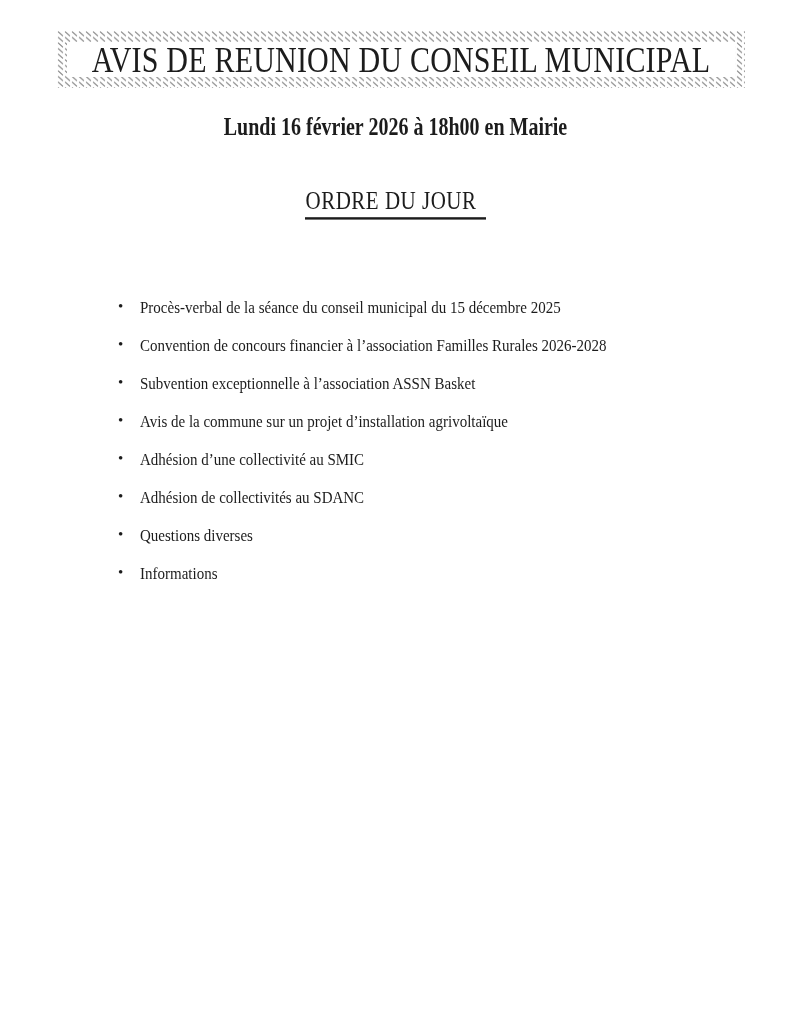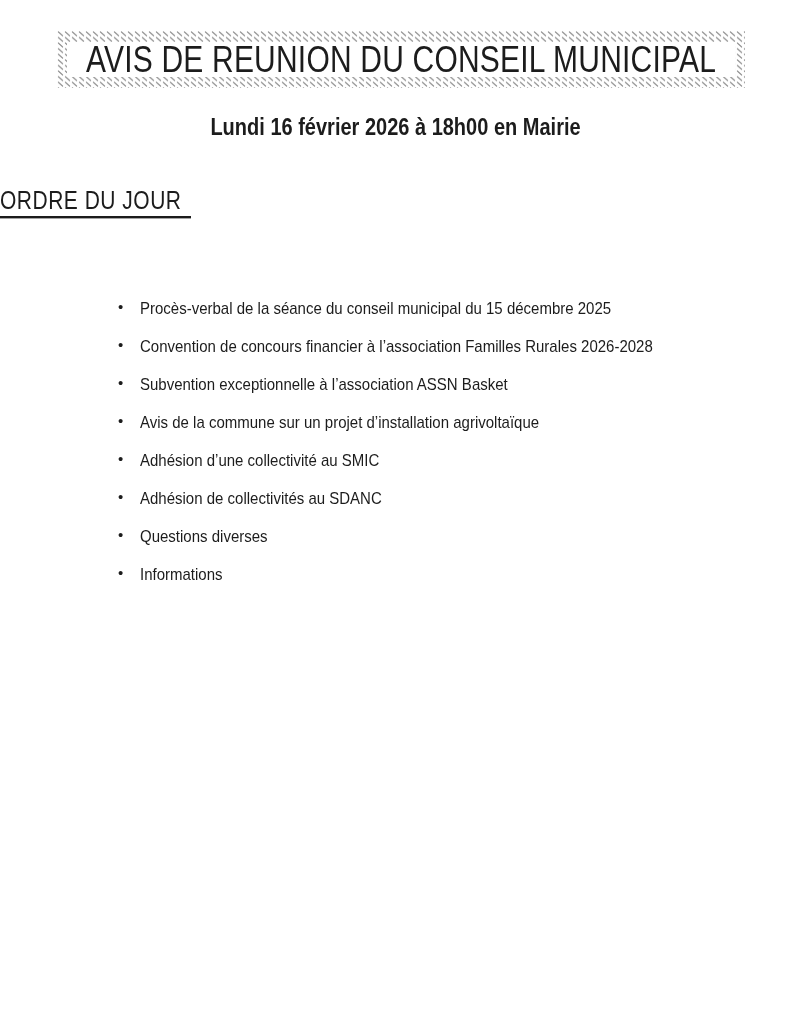--- a/index.html
+++ b/index.html
@@ -9,21 +9,21 @@
   }
   * { margin: 0; padding: 0; box-sizing: border-box; }
   html, body { background: #fff; }
   body { width: 791px; height: 1024px; }
 
   .page {
     position: relative;
     width: 791px;
     height: 944px;
     background: var(--background);
-    font-family: Liberation Sans, sans-serif;
+    font-family: Liberation Serif, serif;
     color: var(--text);
     overflow: hidden;
   }
 
   
   .title-box {
     position: absolute;
     left: 57px;
     top: 31px;
     width: 688px;
@@ -62,20 +62,21 @@
     transform-origin: center top;
     color: var(--text);
   }
 
   
   .section-heading-wrap {
     position: absolute;
     top: 186px;
     left: 0;
     width: 100%;
+    text-align: center;
   }
   .section-heading {
     display: inline-block;
     font-size: 21px;
     font-weight: 400;
     letter-spacing: 0.5px;
     padding-right: 9px;            
     padding-bottom: 1px;
     border-bottom: 2px solid var(--text);
     transform: scale(1, 1.2);

